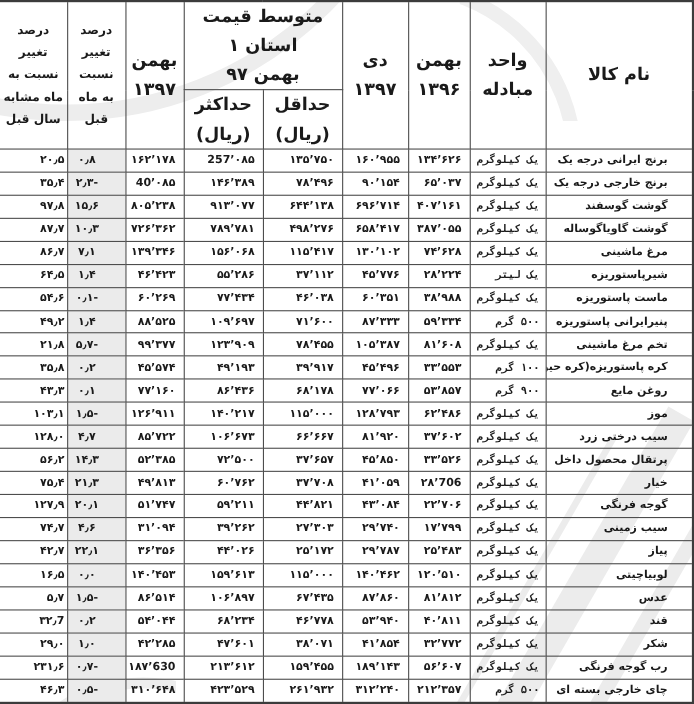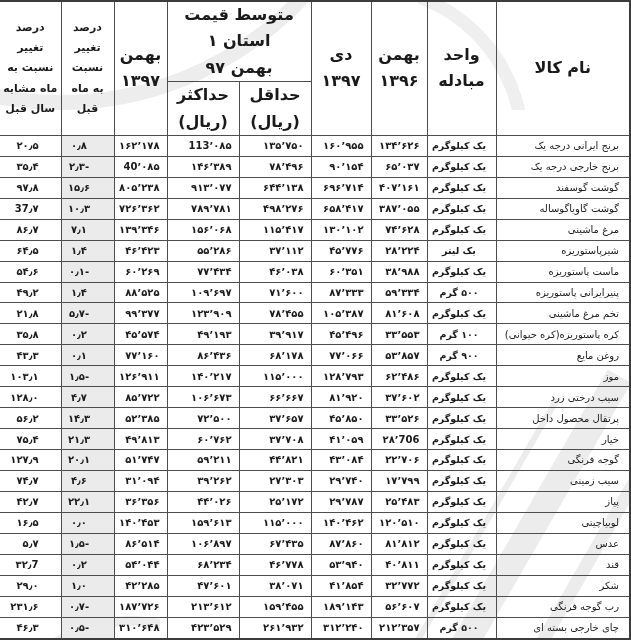--- a/index.html
+++ b/index.html
@@ -47,26 +47,26 @@
   }
   thead th{
     font-weight:bold;font-size:16px;line-height:1.65;
     text-align:center;white-space:pre-line;
     background:transparent;
   }
   th.h-pct{font-size:11px;line-height:1.85;}
   tr.hdr-top{height:55px;}
   tr.hdr-sub{height:48px;}
   td{font-size:10px;}
-  td.name{text-align:right;padding-right:10px;font-weight:normal;}
-  td.unit{text-align:center;padding-right:5px;font-size:9.5px;font-weight:bold;}
+  td.name{text-align:right;padding-right:22px;font-weight:bold;}
+  td.unit{text-align:right;padding-right:5px;font-size:9.5px;font-weight:bold;font-family:Liberation Mono, monospace;}
   td.num{text-align:left;direction:rtl;font-weight:bold;}
   td.num{text-align:right;padding-right:7px;}
   td.pct{text-align:center;padding-right:17px;}
-  td.yoy{text-align:right;padding-right:22px;}
+  td.yoy{text-align:right;padding-right:2px;}
   td.shaded{background:#ebebeb;}
 </style>
 </head>
 <body>
 
 <div class="wm">
   <div class="wm-arc-a"></div>
   <div class="wm-clip-b">
     <div class="wm-arc-b"></div>
   </div>
@@ -117,21 +117,21 @@
 (ریال)</th>
     </tr>
   </thead>
   <tbody id="rows">
       <tr>
         <td class="name">برنج ایرانی درجه یک</td>
         <td class="unit">یک کیلوگرم</td>
         <td class="num">۱۳۴٬۶۲۶</td>
         <td class="num">۱۶۰٬۹۵۵</td>
         <td class="num">۱۳۵٬۷۵۰</td>
-        <td class="num">113٬۰۸۵</td>
+        <td class="num">257٬۰۸۵</td>
         <td class="num">۱۶۲٬۱۷۸</td>
         <td class="num pct shaded">۰٫۸</td>
         <td class="num yoy">۲۰٫۵</td>
       </tr>
       <tr>
         <td class="name">برنج خارجی درجه یک</td>
         <td class="unit">یک کیلوگرم</td>
         <td class="num">۶۵٬۰۳۷</td>
         <td class="num">۹۰٬۱۵۴</td>
         <td class="num">۷۸٬۴۹۶</td>
@@ -153,21 +153,21 @@
       </tr>
       <tr>
         <td class="name">گوشت گاویاگوساله</td>
         <td class="unit">یک کیلوگرم</td>
         <td class="num">۳۸۷٬۰۵۵</td>
         <td class="num">۶۵۸٬۴۱۷</td>
         <td class="num">۴۹۸٬۲۷۶</td>
         <td class="num">۷۸۹٬۷۸۱</td>
         <td class="num">۷۲۶٬۳۶۲</td>
         <td class="num pct shaded">۱۰٫۳</td>
-        <td class="num yoy">37٫۷</td>
+        <td class="num yoy">۸۷٫۷</td>
       </tr>
       <tr>
         <td class="name">مرغ ماشینی</td>
         <td class="unit">یک کیلوگرم</td>
         <td class="num">۷۴٬۶۲۸</td>
         <td class="num">۱۳۰٬۱۰۲</td>
         <td class="num">۱۱۵٬۴۱۷</td>
         <td class="num">۱۵۶٬۰۶۸</td>
         <td class="num">۱۳۹٬۳۴۶</td>
         <td class="num pct shaded">۷٫۱</td>
@@ -360,21 +360,21 @@
         <td class="num pct shaded">۱٫۰</td>
         <td class="num yoy">۲۹٫۰</td>
       </tr>
       <tr>
         <td class="name">رب گوجه فرنگی</td>
         <td class="unit">یک کیلوگرم</td>
         <td class="num">۵۶٬۶۰۷</td>
         <td class="num">۱۸۹٬۱۴۳</td>
         <td class="num">۱۵۹٬۴۵۵</td>
         <td class="num">۲۱۳٬۶۱۲</td>
-        <td class="num">۱۸۷٬۷۲۶</td>
+        <td class="num">۱۸۷٬630</td>
         <td class="num pct shaded">-۰٫۷</td>
         <td class="num yoy">۲۳۱٫۶</td>
       </tr>
       <tr>
         <td class="name">چای خارجی بسته ای</td>
         <td class="unit">۵۰۰ گرم</td>
         <td class="num">۲۱۲٬۳۵۷</td>
         <td class="num">۳۱۲٬۲۴۰</td>
         <td class="num">۲۶۱٬۹۳۲</td>
         <td class="num">۴۲۳٬۵۲۹</td>

